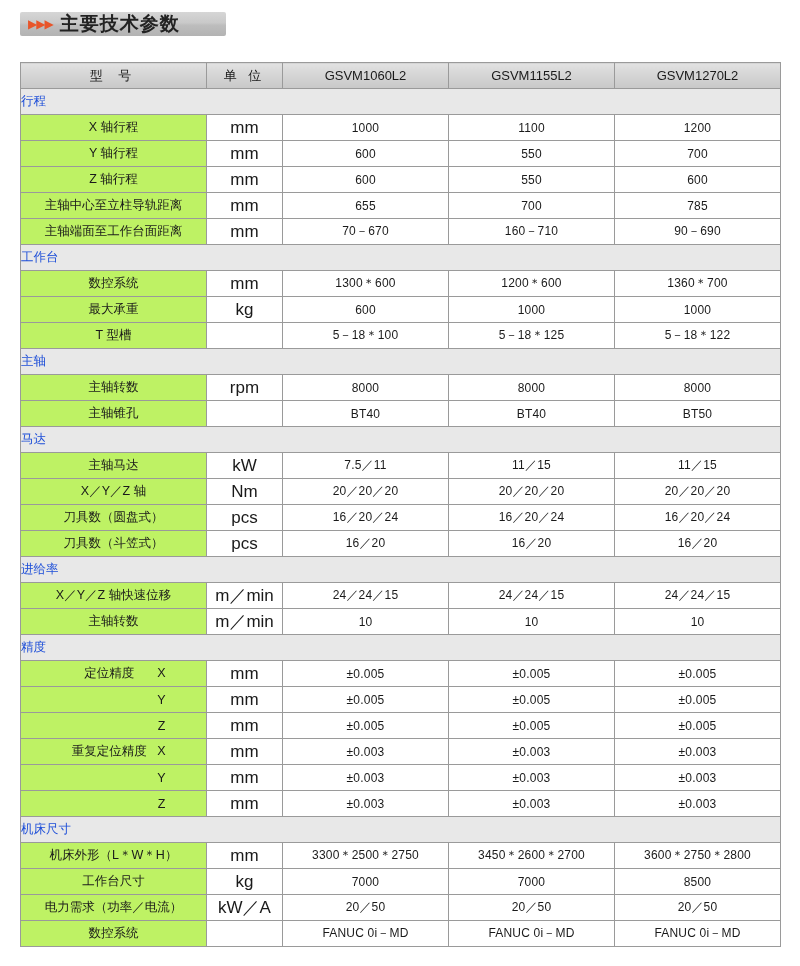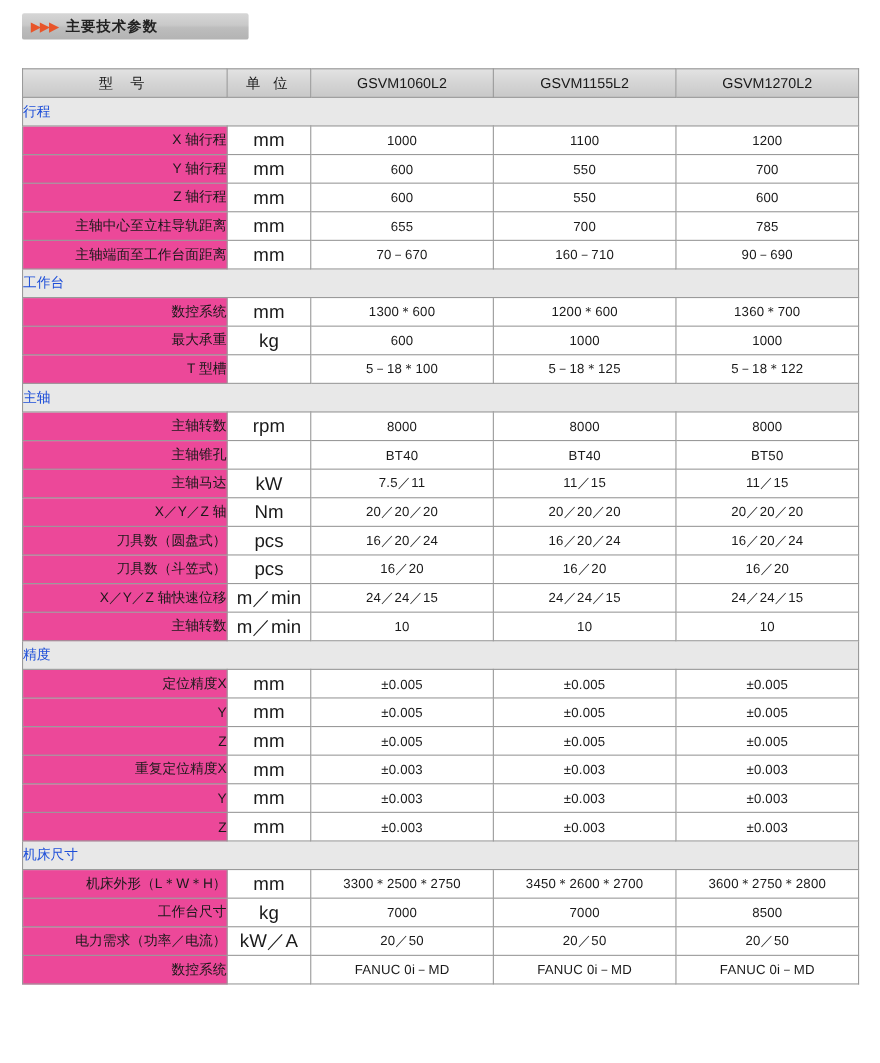--- a/index.html
+++ b/index.html
@@ -37,21 +37,21 @@
   }
   .banner .arrows {
     color: #e8552a;
     font-size: 12px;
     letter-spacing: -1px;
     line-height: 1;
     margin-right: 7px;
     font-family: "DejaVu Sans", sans-serif;
   }
   .banner .banner-title {
-    font-size: 13px;
+    font-size: 19px;
     font-weight: bold;
     color: #222;
     letter-spacing: 1px;
   }
 
   
   .table-wrap {
     position: absolute;
     left: 20px;
     top: 62px;
@@ -90,23 +90,23 @@
 
   td.group {
     background: #e8e8e8;
     font-weight: normal;
     padding-left: 8px;
     font-size: 12.5px;
     color: #1d4ed8;
   }
   td.label {
     padding-left: 8px;
-    text-align: right;
+    text-align: center;
     font-size: 12.5px;
-    background: #ec4899;
+    background: #bef264;
   }
   td.unit {
     text-align: center;
     font-size: 17px;
     background: #ffffff;
   }
   td.val {
     text-align: center;
     font-size: 12px;
     background: #ffffff;
@@ -219,20 +219,23 @@
             <td class="val">8000</td>
           </tr>
           <tr>
             <td class="label">主轴锥孔</td>
             <td class="unit"></td>
             <td class="val">BT40</td>
             <td class="val">BT40</td>
             <td class="val">BT50</td>
           </tr>
           <tr>
+            <td class="group" colspan="5">马达</td>
+          </tr>
+          <tr>
             <td class="label">主轴马达</td>
             <td class="unit">kW</td>
             <td class="val">7.5／11</td>
             <td class="val">11／15</td>
             <td class="val">11／15</td>
           </tr>
           <tr>
             <td class="label">X／Y／Z 轴</td>
             <td class="unit">Nm</td>
             <td class="val">20／20／20</td>
@@ -247,20 +250,23 @@
             <td class="val">16／20／24</td>
           </tr>
           <tr>
             <td class="label">刀具数（斗笠式）</td>
             <td class="unit">pcs</td>
             <td class="val">16／20</td>
             <td class="val">16／20</td>
             <td class="val">16／20</td>
           </tr>
           <tr>
+            <td class="group" colspan="5">进给率</td>
+          </tr>
+          <tr>
             <td class="label">X／Y／Z 轴快速位移</td>
             <td class="unit">m／min</td>
             <td class="val">24／24／15</td>
             <td class="val">24／24／15</td>
             <td class="val">24／24／15</td>
           </tr>
           <tr>
             <td class="label">主轴转数</td>
             <td class="unit">m／min</td>
             <td class="val">10</td>

